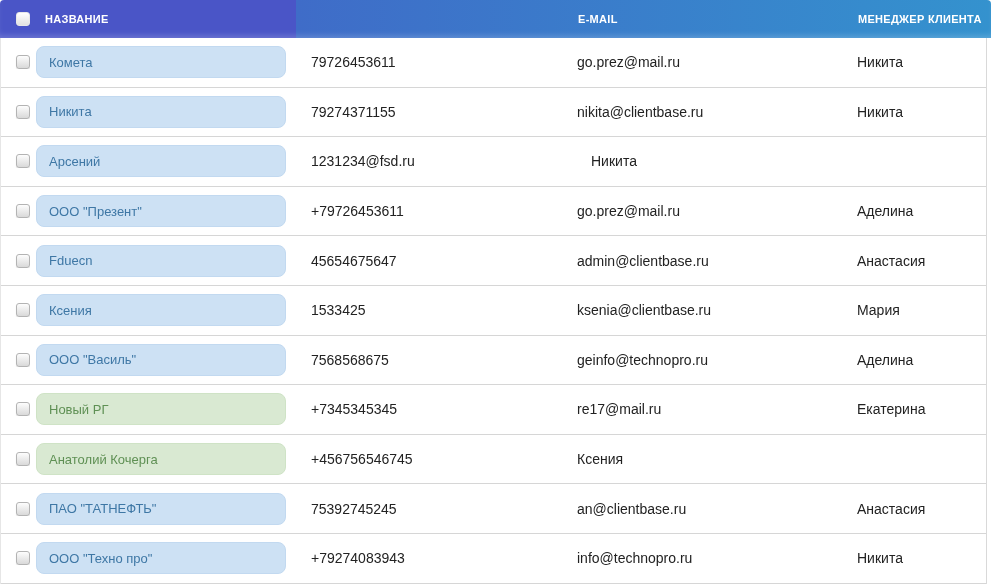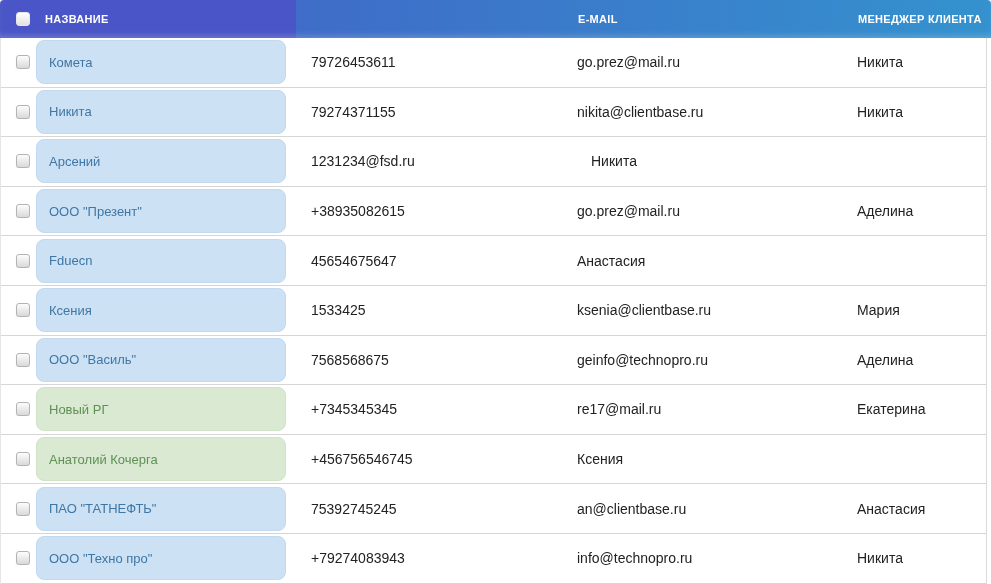--- a/index.html
+++ b/index.html
@@ -65,21 +65,21 @@
     box-shadow: 0 1px 1px rgba(0,0,0,0.12);
     cursor: pointer;
   }
   .thead .checkbox {
     border-color: #e8e8e8;
     background: linear-gradient(to bottom, #ffffff, #e2e2e2);
   }
   
   .pill {
     display: flex; align-items: center;
-    width: 250px; height: 44px;
+    width: 250px; height: 32px;
     border-radius: 8px;
     padding-left: 12px;
     font-size: 13px;
     cursor: pointer;
   }
   .pill-blue {
     background: var(--pill-blue-bg, #cde1f4);
     border: 1px solid var(--pill-blue-border, #c2d9f0);
     color: var(--pill-blue-text, #3e77a5);
   }
@@ -139,33 +139,34 @@
     <div class="td td-manager">Никита</div>
   </div>
 
   <div class="tr">
     <div class="td td-check">
       <span class="checkbox"></span>
     </div>
     <div class="td td-name">
       <span class="pill pill-blue">ООО "Презент"</span>
     </div>
-    <div class="td td-phone">+38935082615</div>
+    <div class="td td-phone">+79726453611</div>
     <div class="td td-email">go.prez@mail.ru</div>
     <div class="td td-manager">Аделина</div>
   </div>
 
   <div class="tr">
     <div class="td td-check">
       <span class="checkbox"></span>
     </div>
     <div class="td td-name">
       <span class="pill pill-blue">Fduecn</span>
     </div>
     <div class="td td-phone">45654675647</div>
+    <div class="td td-email">admin@clientbase.ru</div>
     <div class="td td-manager">Анастасия</div>
   </div>
 
   <div class="tr">
     <div class="td td-check">
       <span class="checkbox"></span>
     </div>
     <div class="td td-name">
       <span class="pill pill-blue">Ксения</span>
     </div>

